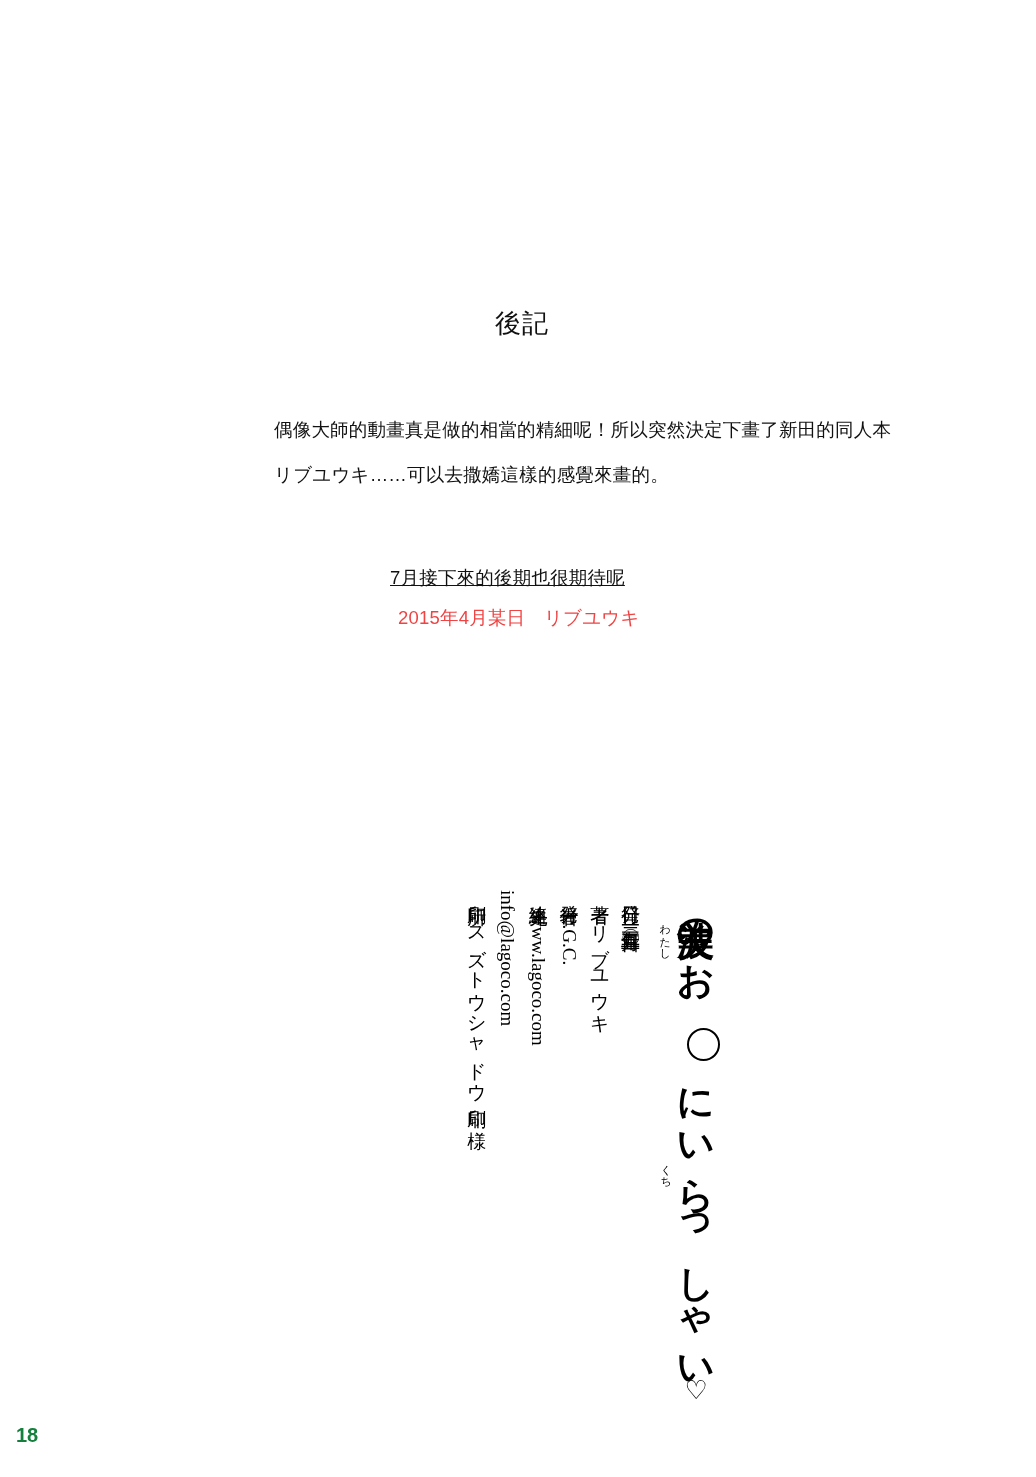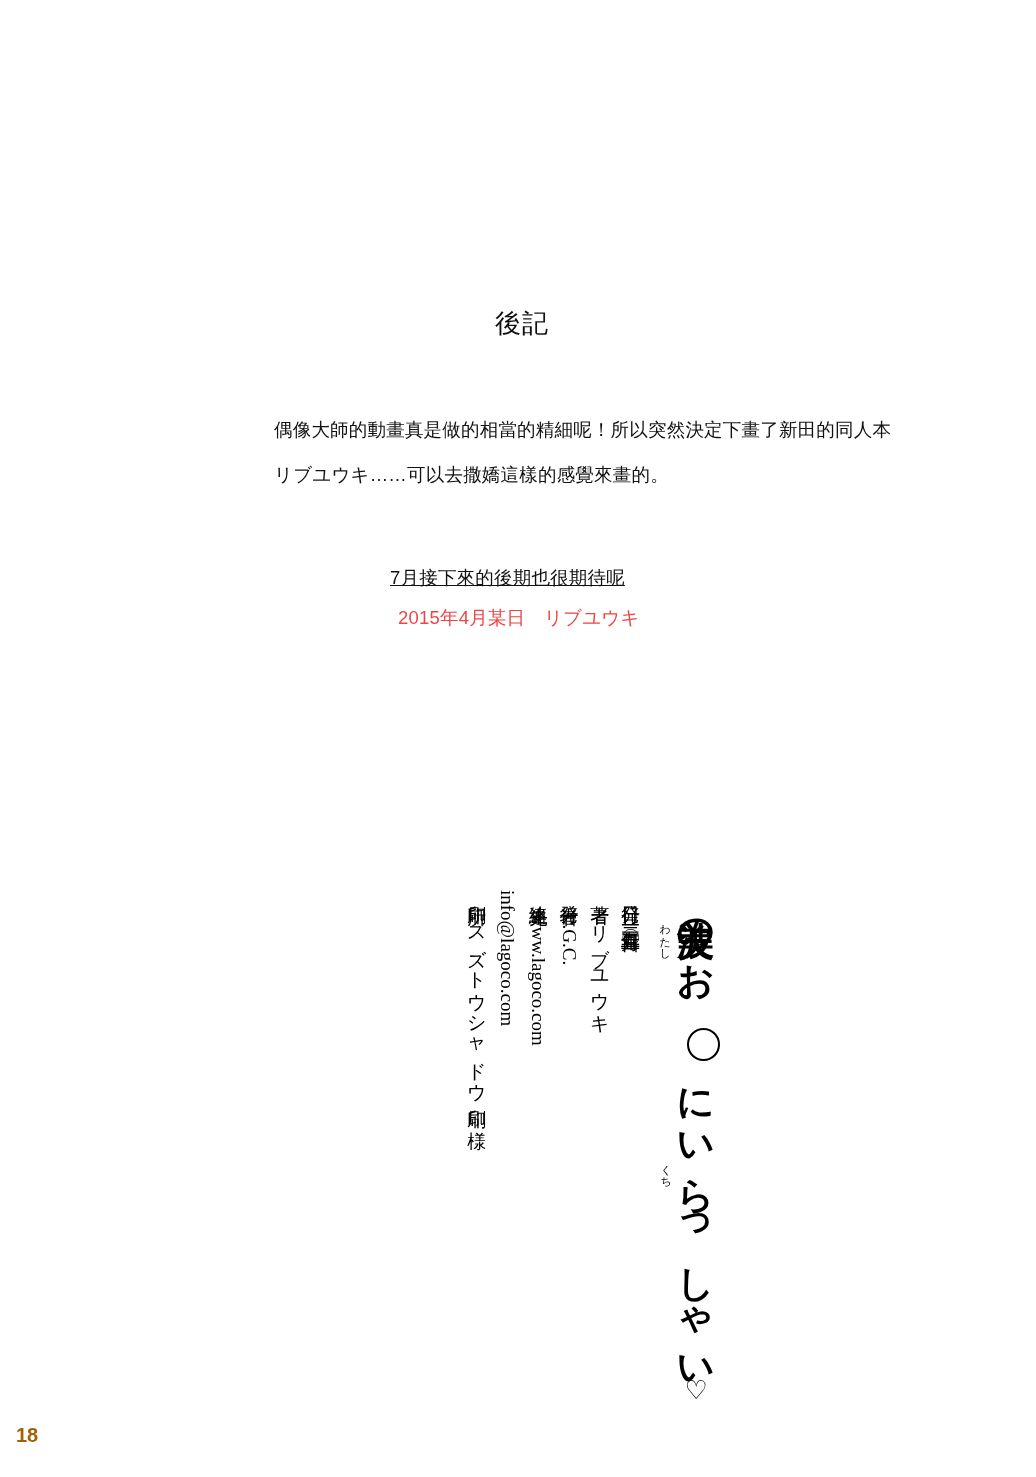--- a/index.html
+++ b/index.html
@@ -163,21 +163,21 @@
     letter-spacing: 0px;
   }
 
   
   .page-number {
     position: absolute;
     left: 16px;
     top: 1424px;
     font-size: 20px;
     font-weight: bold;
-    color: #a16207;
+    color: #15803d;
     text-align: center;
   }
 </style>
 </head>
 <body>
 
 <div class="page">
 
   <div class="afterword-title">後記</div>
 

